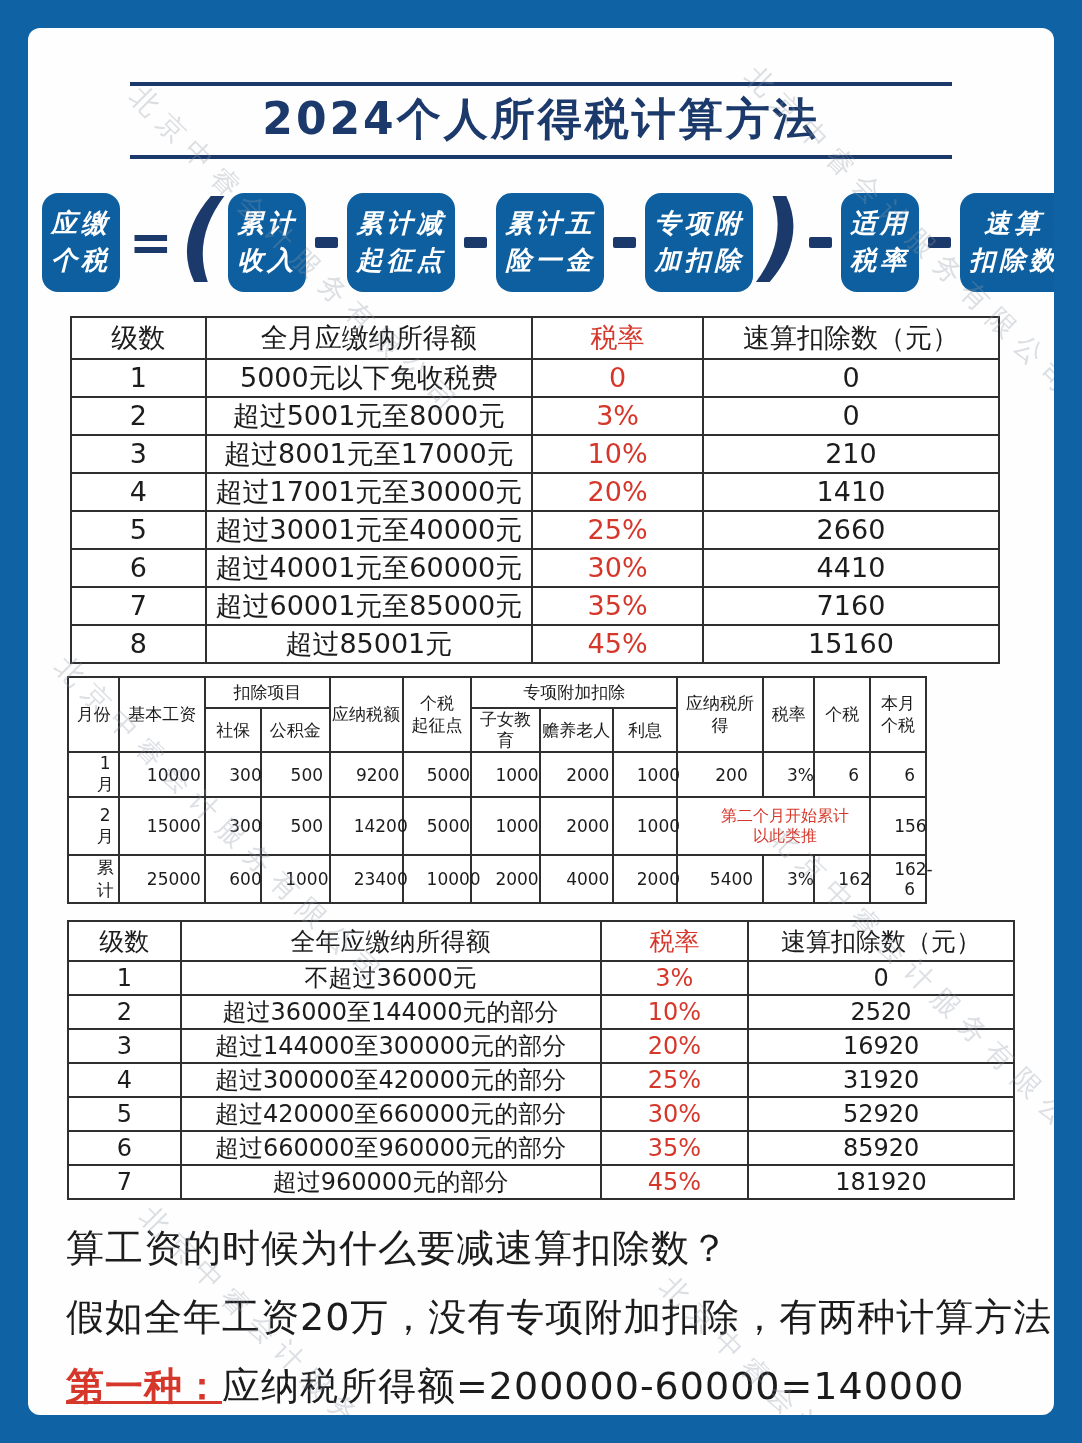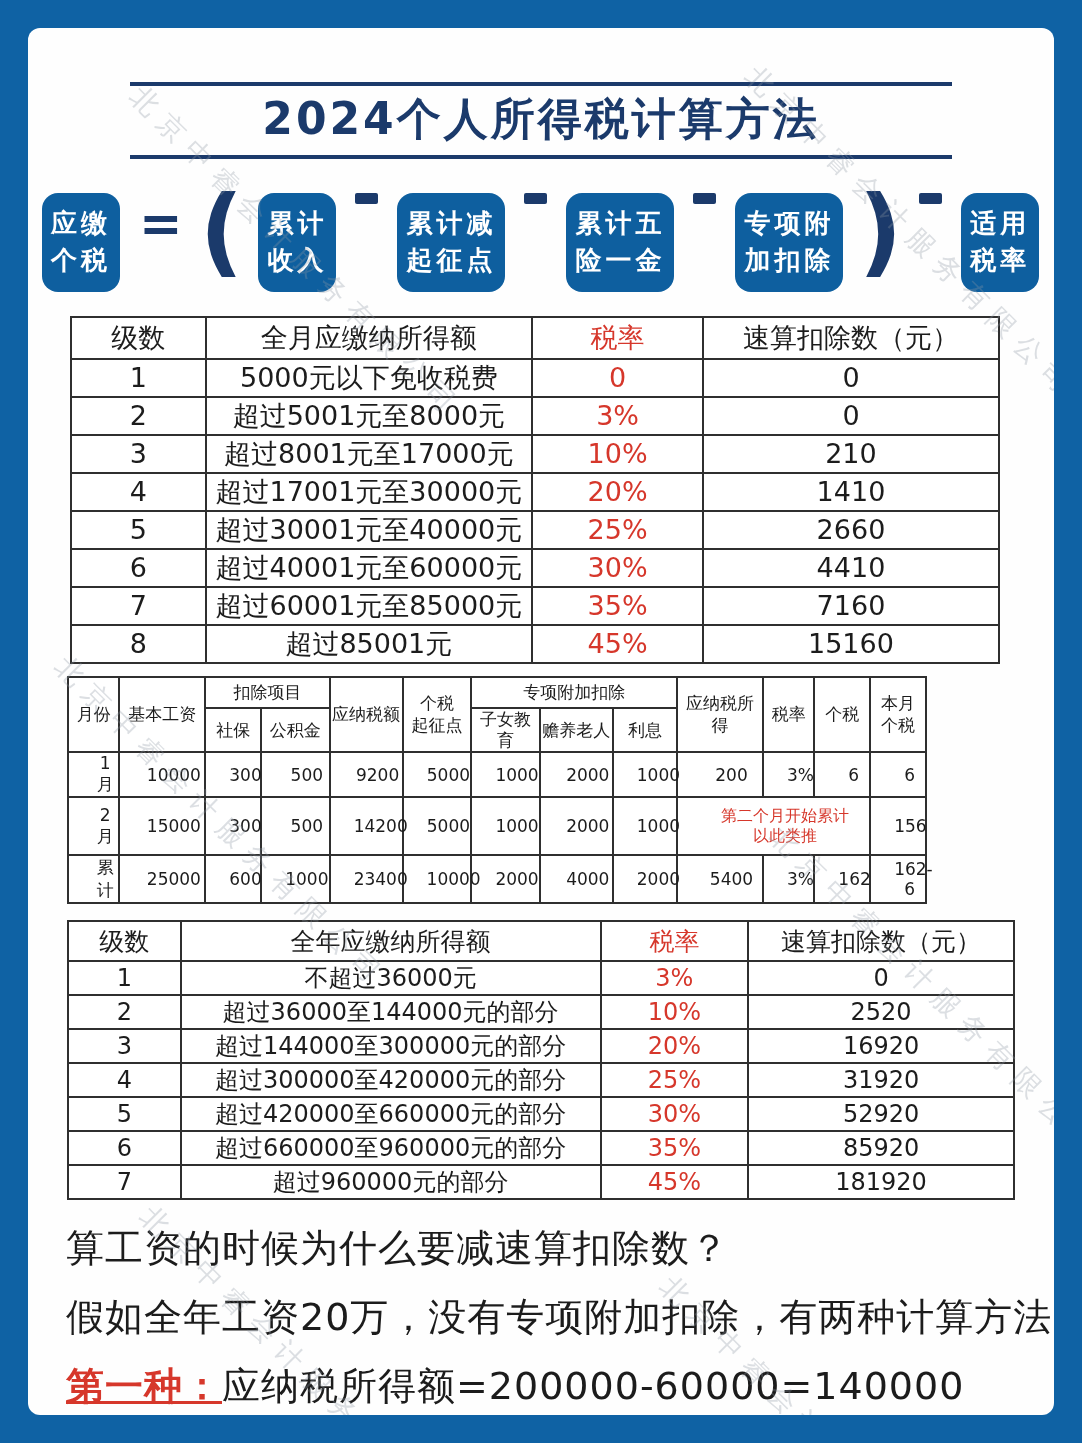--- a/index.html
+++ b/index.html
@@ -24,21 +24,21 @@
   
   .title-block { margin-top:54px; text-align:center; }
   .rule { width:822px; height:4px; background:#1b3a6b; margin:0 auto; }
   h1.page-title {
     font-size:44px; font-weight:800; color:#1b3a6b;
     letter-spacing:3px; line-height:1.15; margin:8px 0 10px 0;
   }
   
   .formula {
     margin:34px 10px 0 14px;
-    display:flex; align-items:flex-start; gap:17px;
+    display:flex; align-items:center; gap:7px;font-style:italic;
   }
   .fbox {
     background:#0e5f9f; color:#ffffff; border-radius:16px;
     font-size:26px; font-weight:700; line-height:1.45;
     text-align:center; white-space:pre-line;
     padding:12px 9px; letter-spacing:4px; flex-shrink:0;
   }
   .op { color:#1b3a6b; font-weight:800; flex-shrink:0; }
   .op-eq   { font-size:52px; margin:0 2px; }
   .op-par  { font-size:96px; font-weight:700; line-height:0.8; margin:0 -2px; padding-bottom:12px;}

